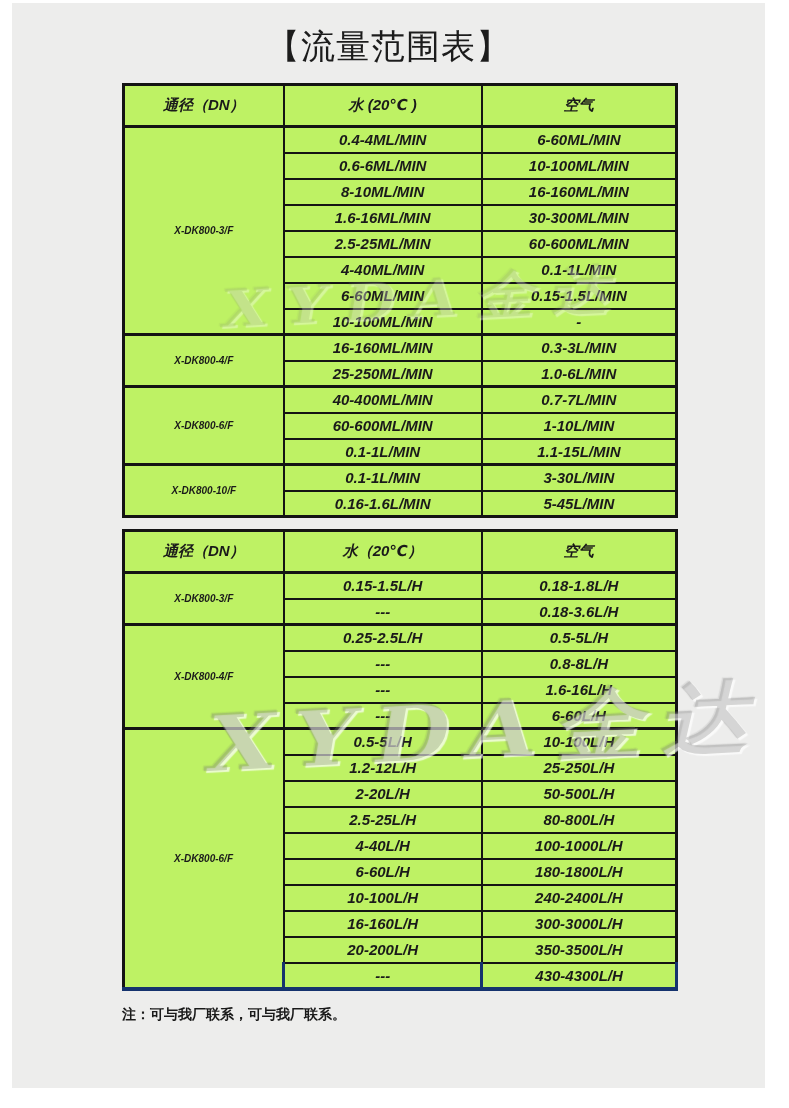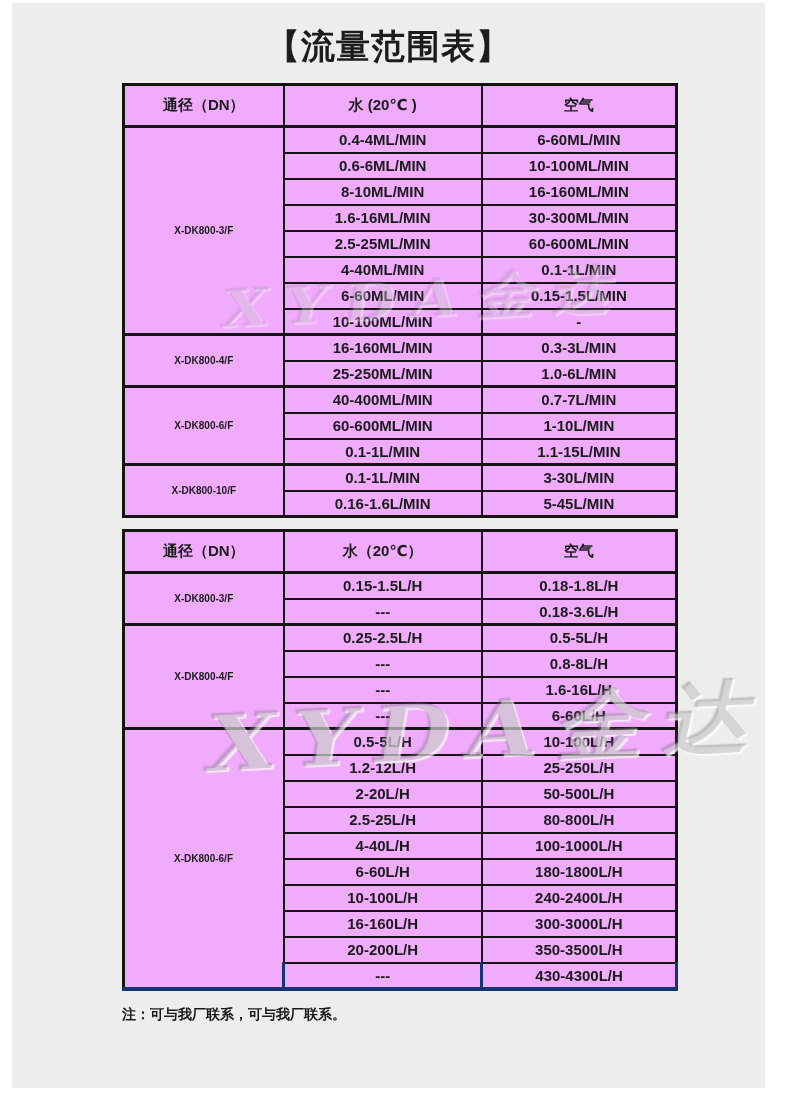--- a/index.html
+++ b/index.html
@@ -15,31 +15,32 @@
     position: absolute;
     left: 12px; top: 3px;
     width: 753px; height: 1085px;
     background: #ededec;
     overflow: hidden;
   }
   .title {
     margin: 21px 0 0 0;
     text-align: center;
     font-size: 34px;
-    font-weight: bold;
+    font-weight: normal;
     color: #1c1c1c;
     letter-spacing: 1px;
   }
   .table-wrap { margin: 13px 0 0 110px; position: relative; z-index: 2; }
   .table-wrap.second { margin-top: 11px; }
   table.flow-table {
     border-collapse: collapse;
     table-layout: fixed;
     width: 556px;
-    background: #f0abfc;
+    background: #bef264;
+    font-style: italic;
   }
   table.flow-table th, table.flow-table td {
     border: 2px solid #141414;
     font-size: 15px;
     font-weight: bold;
     color: #1a1a1a;
     text-align: center;
     vertical-align: middle;
     padding: 0;
     overflow: hidden;

